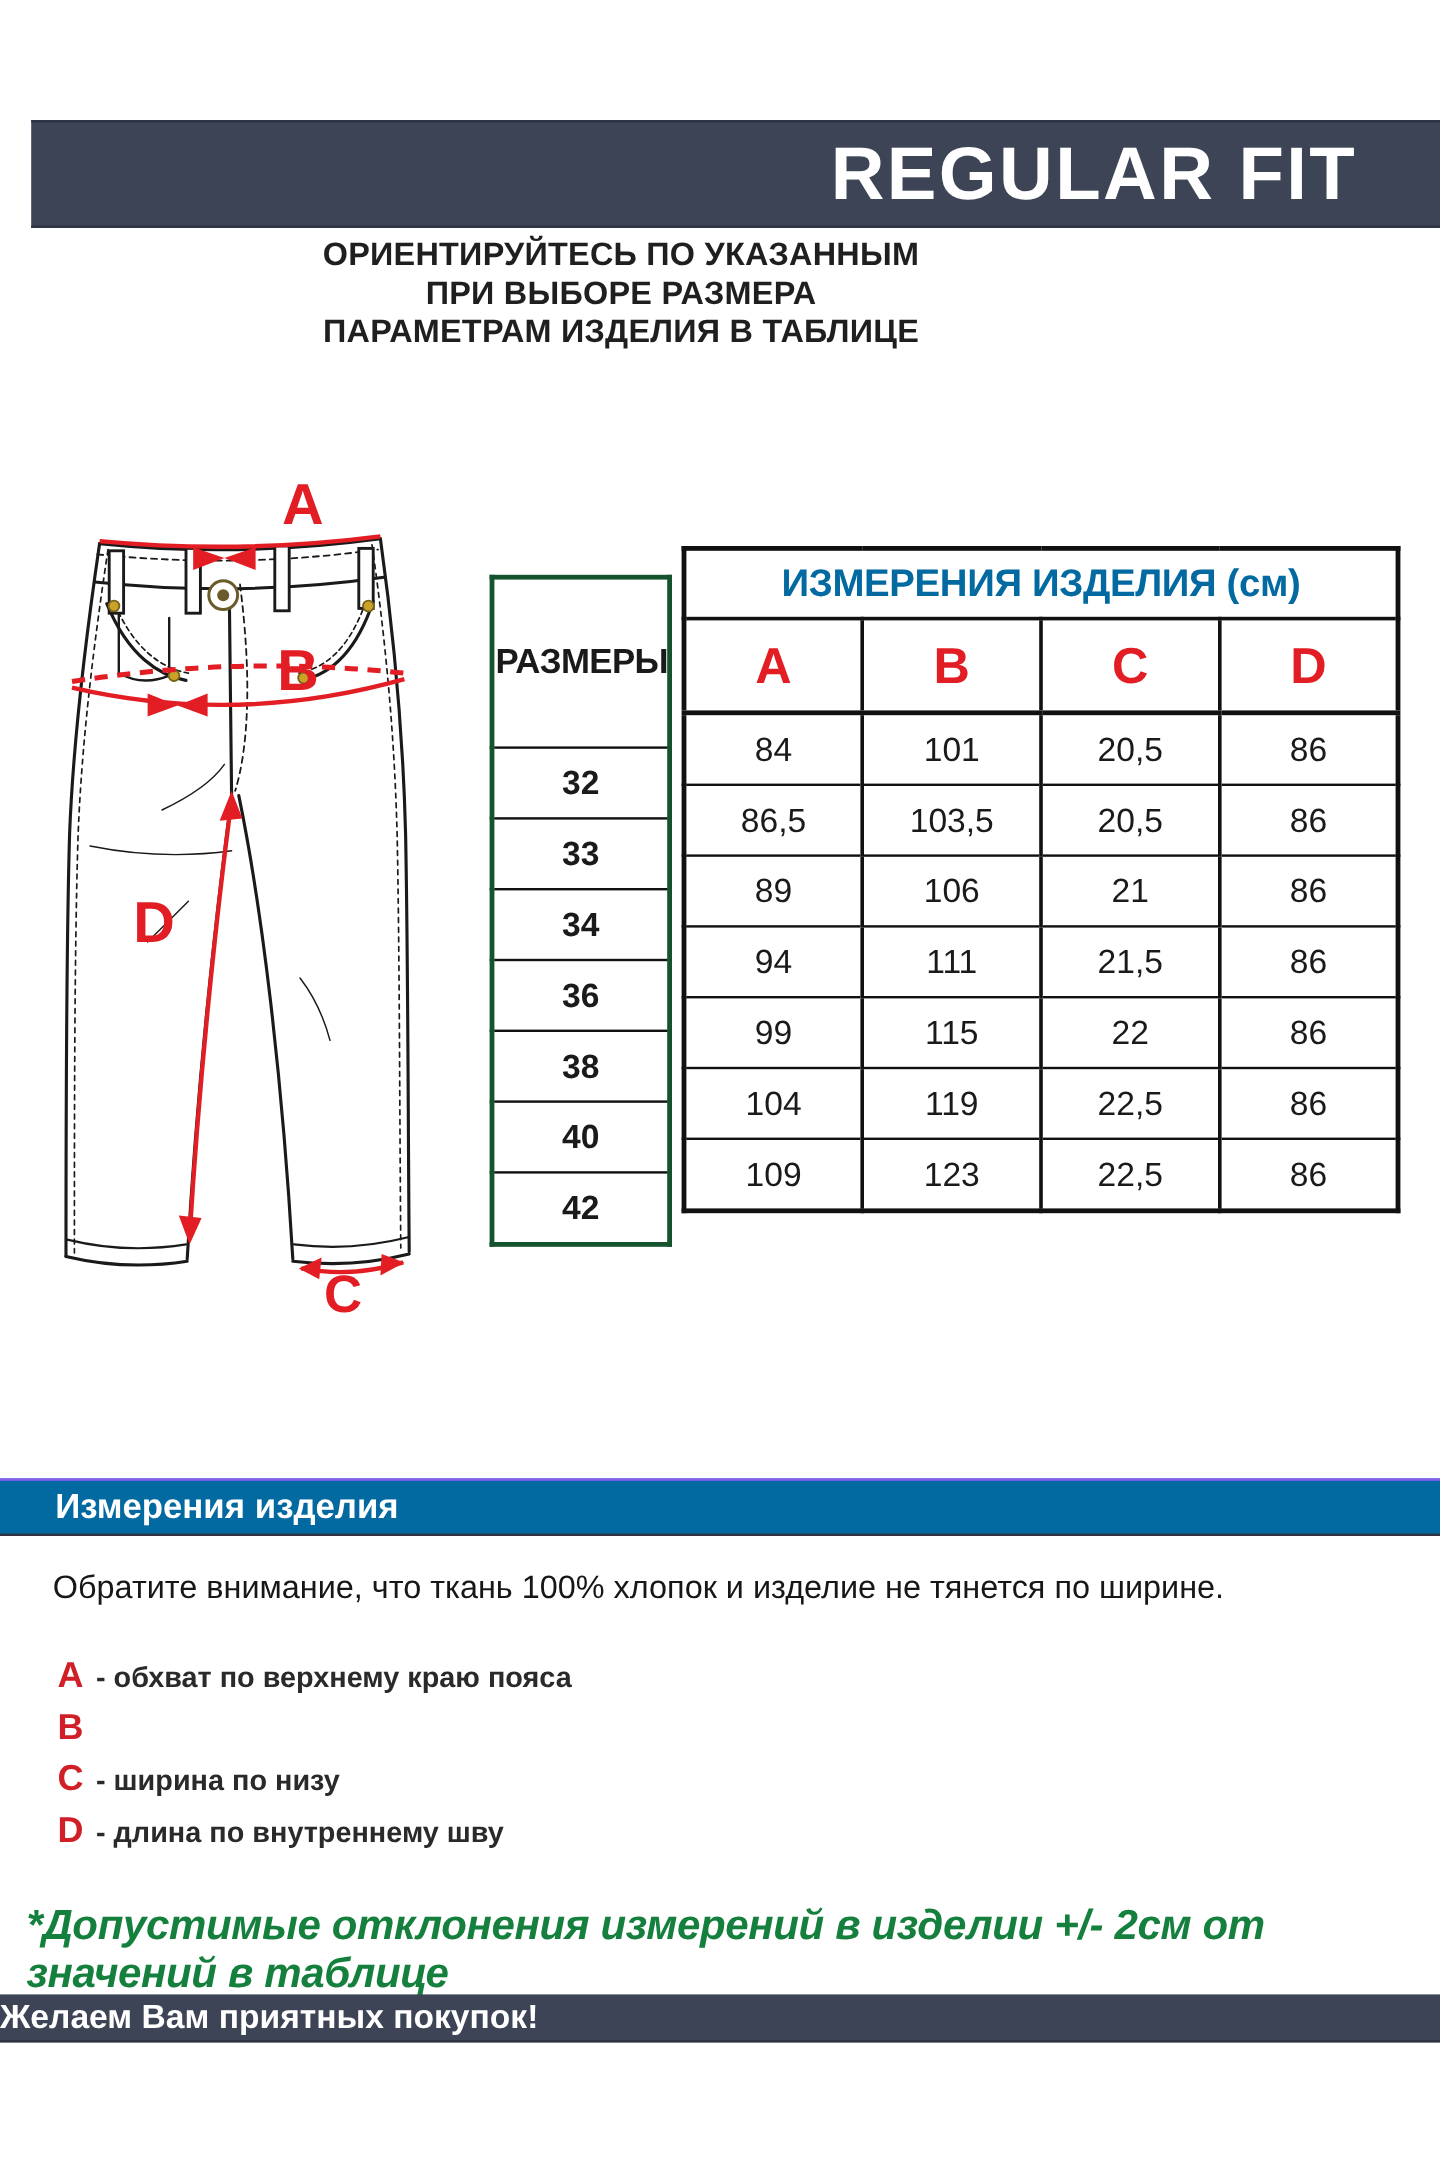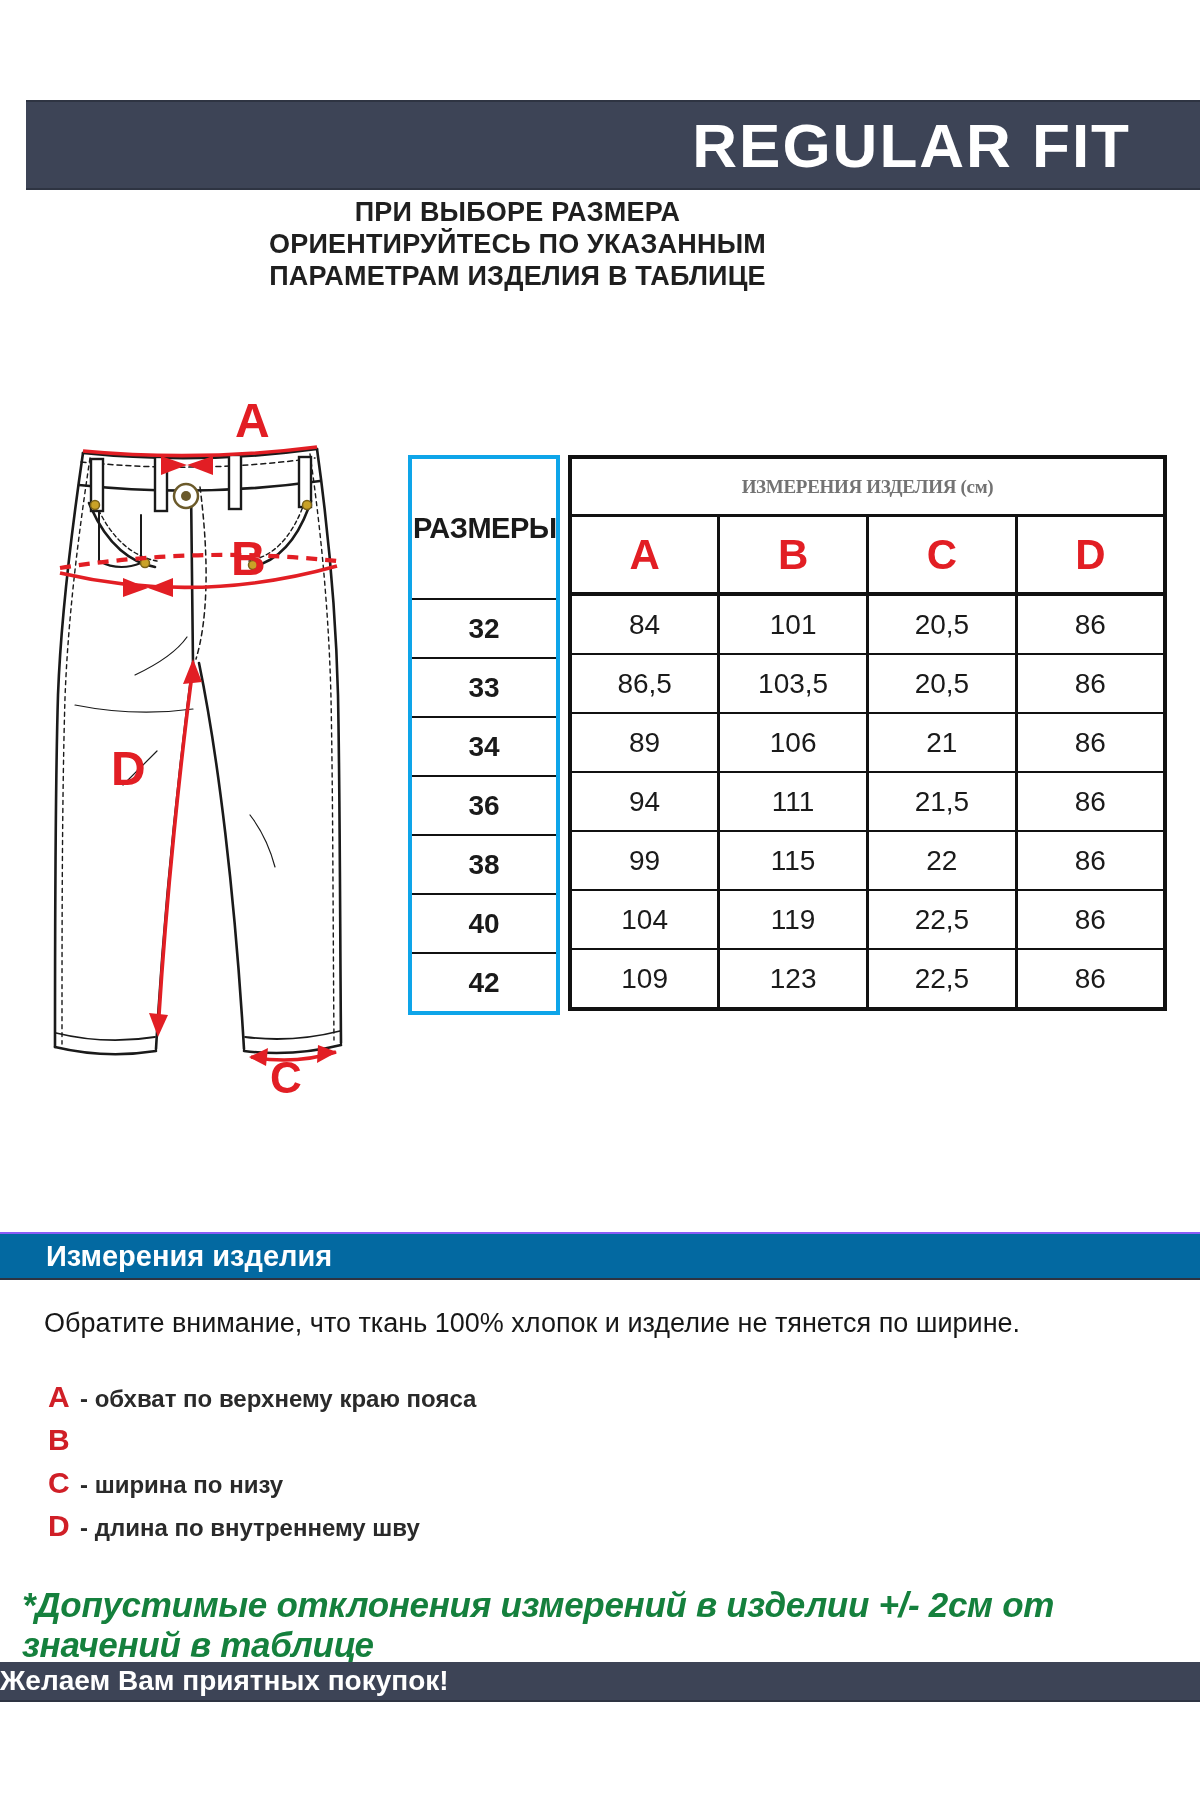--- a/index.html
+++ b/index.html
@@ -23,26 +23,26 @@
     position:absolute;left:0;top:196px;width:1035px;text-align:center;
     font-weight:bold;font-size:27px;line-height:32px;color:#1f1f1f;letter-spacing:0.2px;
   }
   
   .jeans{position:absolute;left:15px;top:365px;width:350px;height:730px;}
   .jeans text{font-family:"Liberation Sans", sans-serif;font-weight:bold;fill:#e21e24;}
   
   table{border-collapse:collapse;table-layout:fixed;}
   .sizes-table{position:absolute;left:408px;top:455px;width:152px;}
   .sizes-table td{border:2px solid #111;text-align:center;vertical-align:middle;}
-  .sizes-table{border:4px solid #0ea5e9;}
+  .sizes-table{border:4px solid #14532d;margin-top:24px;}
   .sizes-head{height:137px;font-weight:bold;font-size:29px;letter-spacing:-0.5px;}
   .sizes-table td.size-cell{height:55px;font-weight:bold;font-size:28px;border-bottom-width:2px;}
   .meas-table{position:absolute;left:568px;top:455px;width:599px;border:4px solid #111;}
   .meas-table th,.meas-table td{border:3px solid #111;text-align:center;vertical-align:middle;}
-  .meas-title{height:53px;color:#737373;font-weight:bold;font-size:19px;letter-spacing:-0.3px;font-family:Liberation Serif, serif;}
+  .meas-title{height:53px;color:#0369a1;font-weight:bold;font-size:32px;letter-spacing:-0.3px;}
   .meas-col{height:73px;color:#e21e24;font-weight:bold;font-size:42px;border-bottom:4px solid #111 !important;}
   .meas-table td.val-cell{height:55px;font-size:28px;font-weight:normal;border-top-width:2px;border-bottom-width:2px;}
   
   .bar2{
     position:absolute;left:0;top:1232px;width:1200px;height:48px;background:#0369a1;
     border-top:2px solid #8b5cf6;border-bottom:2px solid #2e3442;box-sizing:border-box;
     display:flex;align-items:center;padding-left:46px;
   }
   .bar2 span{color:#ffffff;font-weight:bold;font-size:29px;}
   .note{position:absolute;left:44px;top:1308px;width:1120px;font-size:27px;color:#171717;}
@@ -64,22 +64,22 @@
 </head>
 <body>
 
 <div class="canvas">
 
   <div class="top-bar">
     <span>REGULAR FIT</span>
   </div>
 
   <div class="intro">
+    <div>ОРИЕНТИРУЙТЕСЬ ПО УКАЗАННЫМ</div>
     <div>ПРИ ВЫБОРЕ РАЗМЕРА</div>
-    <div>ОРИЕНТИРУЙТЕСЬ ПО УКАЗАННЫМ</div>
     <div>ПАРАМЕТРАМ ИЗДЕЛИЯ В ТАБЛИЦЕ</div>
   </div>
 
   <svg class="jeans" viewBox="0 0 350 730">
 
     <g stroke="#1a1a1a" fill="none" stroke-width="2.6" stroke-linecap="round">
       <path d="M68,88 Q185,100 302,84"></path>
       <path d="M64,120 Q185,133 305,116"></path>
       <path d="M66,97 Q185,109 300,93" stroke-dasharray="5,4" stroke-width="1.5"></path>
       <path d="M68,88 C56,170 46,250 43,330 C40,430 40,560 40,682"></path>

